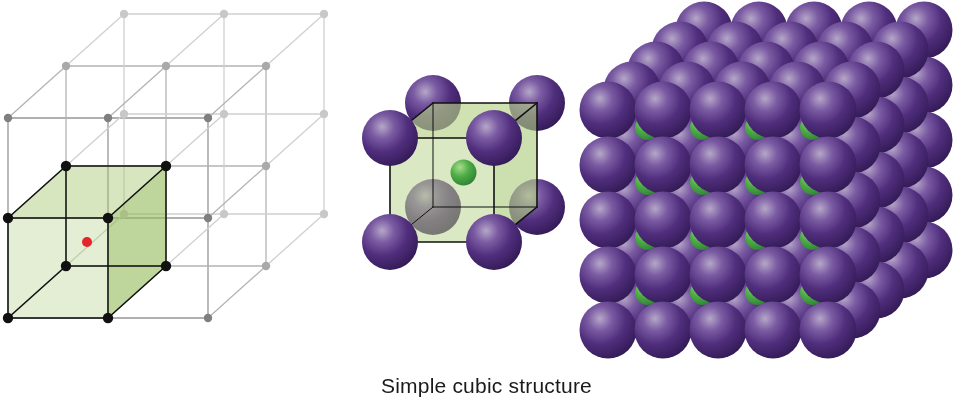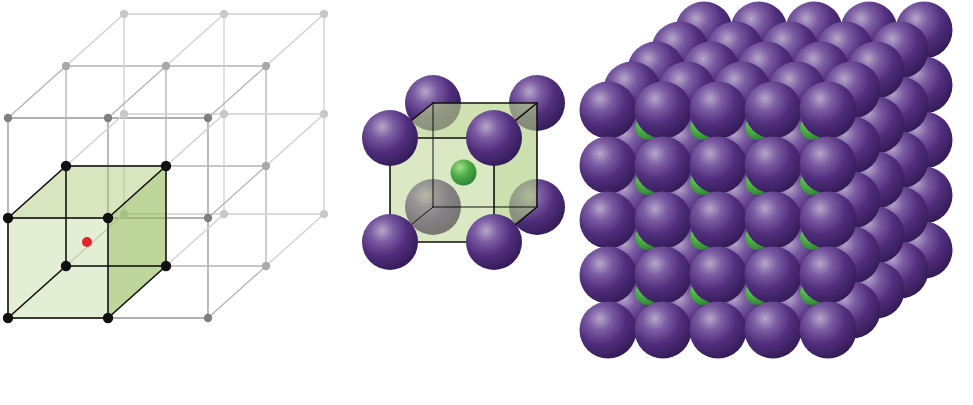--- a/index.html
+++ b/index.html
@@ -377,13 +377,14 @@
           <circle cx="773" cy="275" r="28.5" fill="url(#gradPurple)"></circle>
           <circle cx="828" cy="275" r="28.5" fill="url(#gradPurple)"></circle>
           <circle cx="608" cy="330" r="28.5" fill="url(#gradPurple)"></circle>
           <circle cx="663" cy="330" r="28.5" fill="url(#gradPurple)"></circle>
           <circle cx="718" cy="330" r="28.5" fill="url(#gradPurple)"></circle>
           <circle cx="773" cy="330" r="28.5" fill="url(#gradPurple)"></circle>
           <circle cx="828" cy="330" r="28.5" fill="url(#gradPurple)"></circle>
         </g>
       </g>
   </svg>
+  <div class="caption">Simple cubic structure</div>
 </div>
 
 </body></html>

